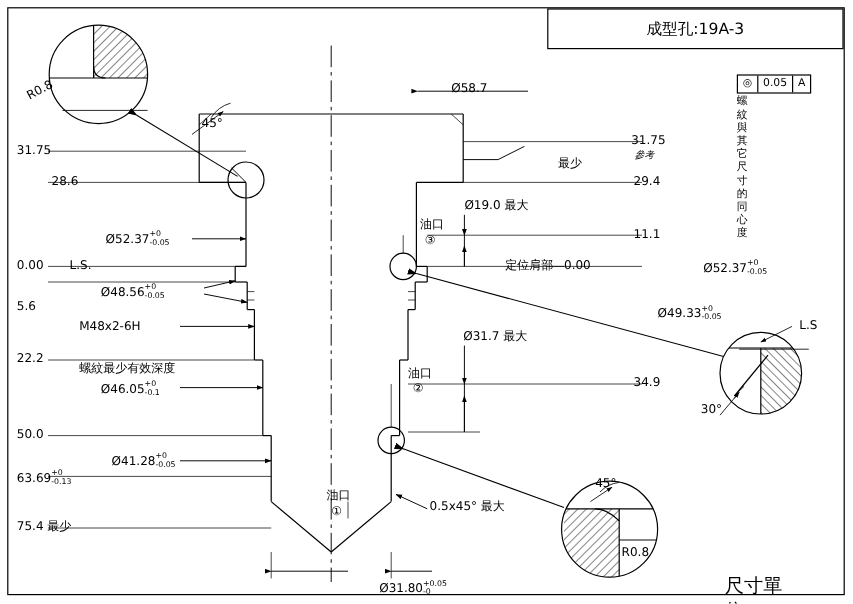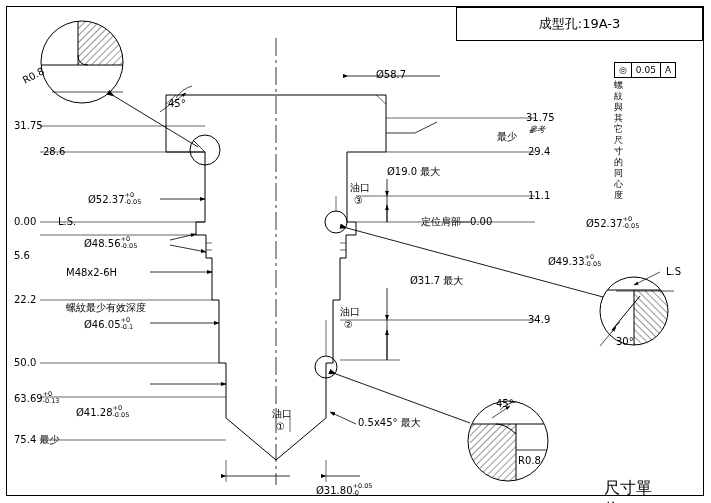--- a/index.html
+++ b/index.html
@@ -284,56 +284,56 @@
     <span>Ø48.56</span><span class="frac"><span>+0</span><span>-0.05</span></span>
   </div>
 
   <div class="lbl" style="left:66px;top:267px;">M48x2-6H</div>
   <div class="lbl" style="left:66px;top:302px;">螺紋最少有效深度</div>
 
   <div class="lbl" style="left:84px;top:317px;">
     <span>Ø46.05</span><span class="frac"><span>+0</span><span>-0.1</span></span>
   </div>
 
-  <div class="lbl" style="left:76px;top:377px;margin-top:28px;">
+  <div class="lbl" style="left:93px;top:377px;">
     <span>Ø41.28</span><span class="frac"><span>+0</span><span>-0.05</span></span>
   </div>
 
   <div class="lbl" style="left:376px;top:69px;">Ø58.7</div>
   <div class="lbl" style="left:387px;top:166px;">Ø19.0 最大</div>
   <div class="lbl" style="left:350px;top:182px;">油口</div>
   <div class="lbl" style="left:354px;top:195px;">③</div>
   <div class="lbl" style="left:421px;top:216px;">定位肩部</div>
 
-  <div class="lbl" style="left:386px;top:275px;margin-left:24px;">Ø31.7 最大</div>
+  <div class="lbl" style="left:386px;top:275px;">Ø31.7 最大</div>
   <div class="lbl" style="left:340px;top:306px;">油口</div>
   <div class="lbl" style="left:344px;top:319px;">②</div>
 
   <div class="lbl" style="left:272px;top:408px;">油口</div>
   <div class="lbl" style="left:276px;top:421px;">①</div>
 
   <div class="lbl" style="left:358px;top:417px;">0.5x45° 最大</div>
 
   <div class="lbl" style="left:316px;top:483px;">
     <span>Ø31.80</span><span class="frac"><span>+0.05</span><span>-0</span></span>
   </div>
 
   <div class="lbl" style="left:526px;top:112px;">31.75</div>
   <div class="lbl sm" style="left:529px;top:124px;font-style:italic;">參考</div>
-  <div class="lbl" style="left:465px;top:131px;margin-left:32px;">最少</div>
+  <div class="lbl" style="left:465px;top:131px;">最少</div>
   <div class="lbl" style="left:528px;top:146px;text-align:center;">29.4</div>
   <div class="lbl" style="left:528px;top:190px;">11.1</div>
   <div class="lbl" style="left:470px;top:216px;">0.00</div>
   <div class="lbl" style="left:528px;top:314px;">34.9</div>
 
   <div class="lbl" style="left:586px;top:216px;">
     <span>Ø52.37</span><span class="frac"><span>+0</span><span>-0.05</span></span>
   </div>
   <div class="lbl" style="left:548px;top:254px;">
     <span>Ø49.33</span><span class="frac"><span>+0</span><span>-0.05</span></span>
   </div>
   <div class="lbl" style="left:666px;top:266px;">L.S</div>
-  <div class="lbl" style="left:616px;top:336px;">30°</div>
+  <div class="lbl" style="left:584px;top:336px;">30°</div>
 
   <div class="lbl" style="left:496px;top:398px;">45°</div>
   <div class="lbl" style="left:518px;top:455px;">R0.8</div>
 
 </div>
 
 </body></html>

